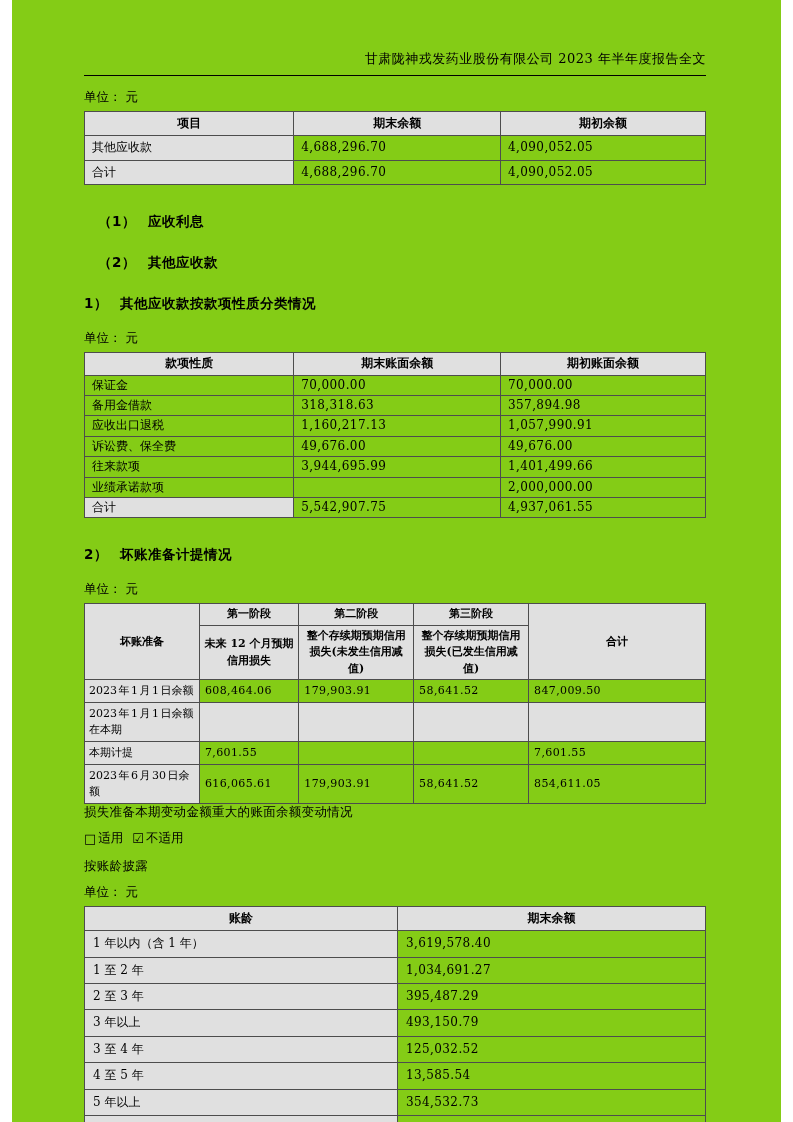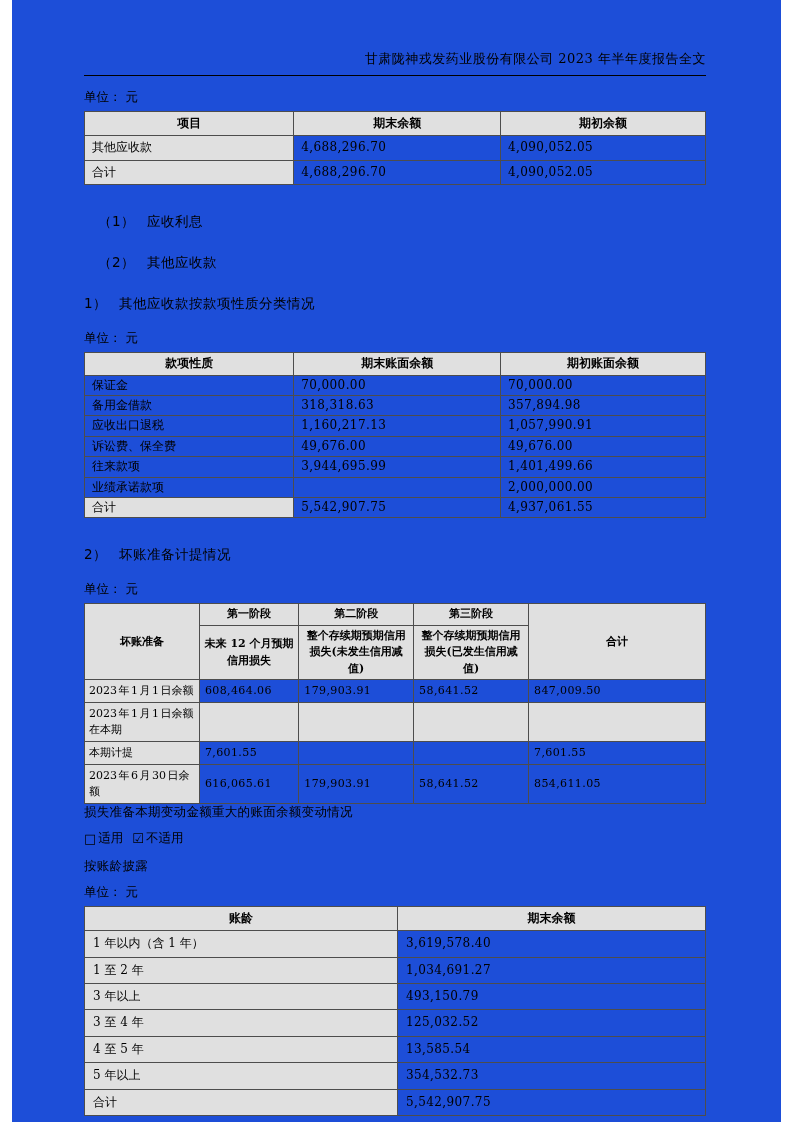--- a/index.html
+++ b/index.html
@@ -1,17 +1,17 @@
 <!DOCTYPE html>
 <html><head>
 <meta charset="utf-8">
 <style>
   html,body{margin:0;padding:0;background:#fff;}
   .page{
-    width:769px;height:1122px;background:#1d4ed8;box-sizing:border-box;
+    width:769px;height:1122px;background:#84cc16;box-sizing:border-box;
     padding:50px 75px 0 72px;margin:0 auto;position:relative;
     font-family:"DejaVu Serif","Liberation Serif",serif;color:#000;
   }
   .doc-title{
     text-align:right;font-size:13px;letter-spacing:.5px;
     padding-bottom:7px;border-bottom:1.5px solid #000;
   }
   .unit{text-align:left;font-size:12.5px;margin:13px 2px 5px 0;}
   .unit.tight{margin-top:17px;}
   table{
@@ -33,21 +33,21 @@
   .t3{font-size:11px;}
   .t3 th{padding:2px 3px;line-height:1.5;}
   .t3 td{padding:3px 5px;}
   .t3 td.lbl{word-spacing:-2px;padding:3px 4px;}
   .t3 .blank{height:36px;}
   
   .t4 td{padding:4px 8px;}
   .t4 td.indent{}
   .heading{
     font-family:"DejaVu Sans","Liberation Sans",sans-serif;
-    font-weight:normal;font-size:13.5px;letter-spacing:.5px;
+    font-weight:bold;font-size:13.5px;letter-spacing:.5px;
   }
   .heading .hnum{margin-right:12px;}
   .heading.indented{padding-left:14px;}
   .mt-lg{margin-top:28px;}
   .mt-md{margin-top:23px;}
   .note{font-size:12.5px;margin-top:0;letter-spacing:.3px;}
   .checkline{font-size:12.5px;margin-top:9px;display:flex;align-items:center;}
   .checkline .box{font-family:"DejaVu Sans","Liberation Sans",sans-serif;font-size:13px;margin-right:2px;}
   .checkline .opt2{margin-left:9px;}
 </style>
@@ -240,20 +240,24 @@
     <tbody>
       <tr>
         <td class="lbl gray">1 年以内（含 1 年）</td>
         <td class="num">3,619,578.40</td>
       </tr>
       <tr>
         <td class="lbl gray">1 至 2 年</td>
         <td class="num">1,034,691.27</td>
       </tr>
       <tr>
+        <td class="lbl gray">2 至 3 年</td>
+        <td class="num">395,487.29</td>
+      </tr>
+      <tr>
         <td class="lbl gray">3 年以上</td>
         <td class="num">493,150.79</td>
       </tr>
       <tr>
         <td class="lbl gray indent">3 至 4 年</td>
         <td class="num">125,032.52</td>
       </tr>
       <tr>
         <td class="lbl gray indent">4 至 5 年</td>
         <td class="num">13,585.54</td>

